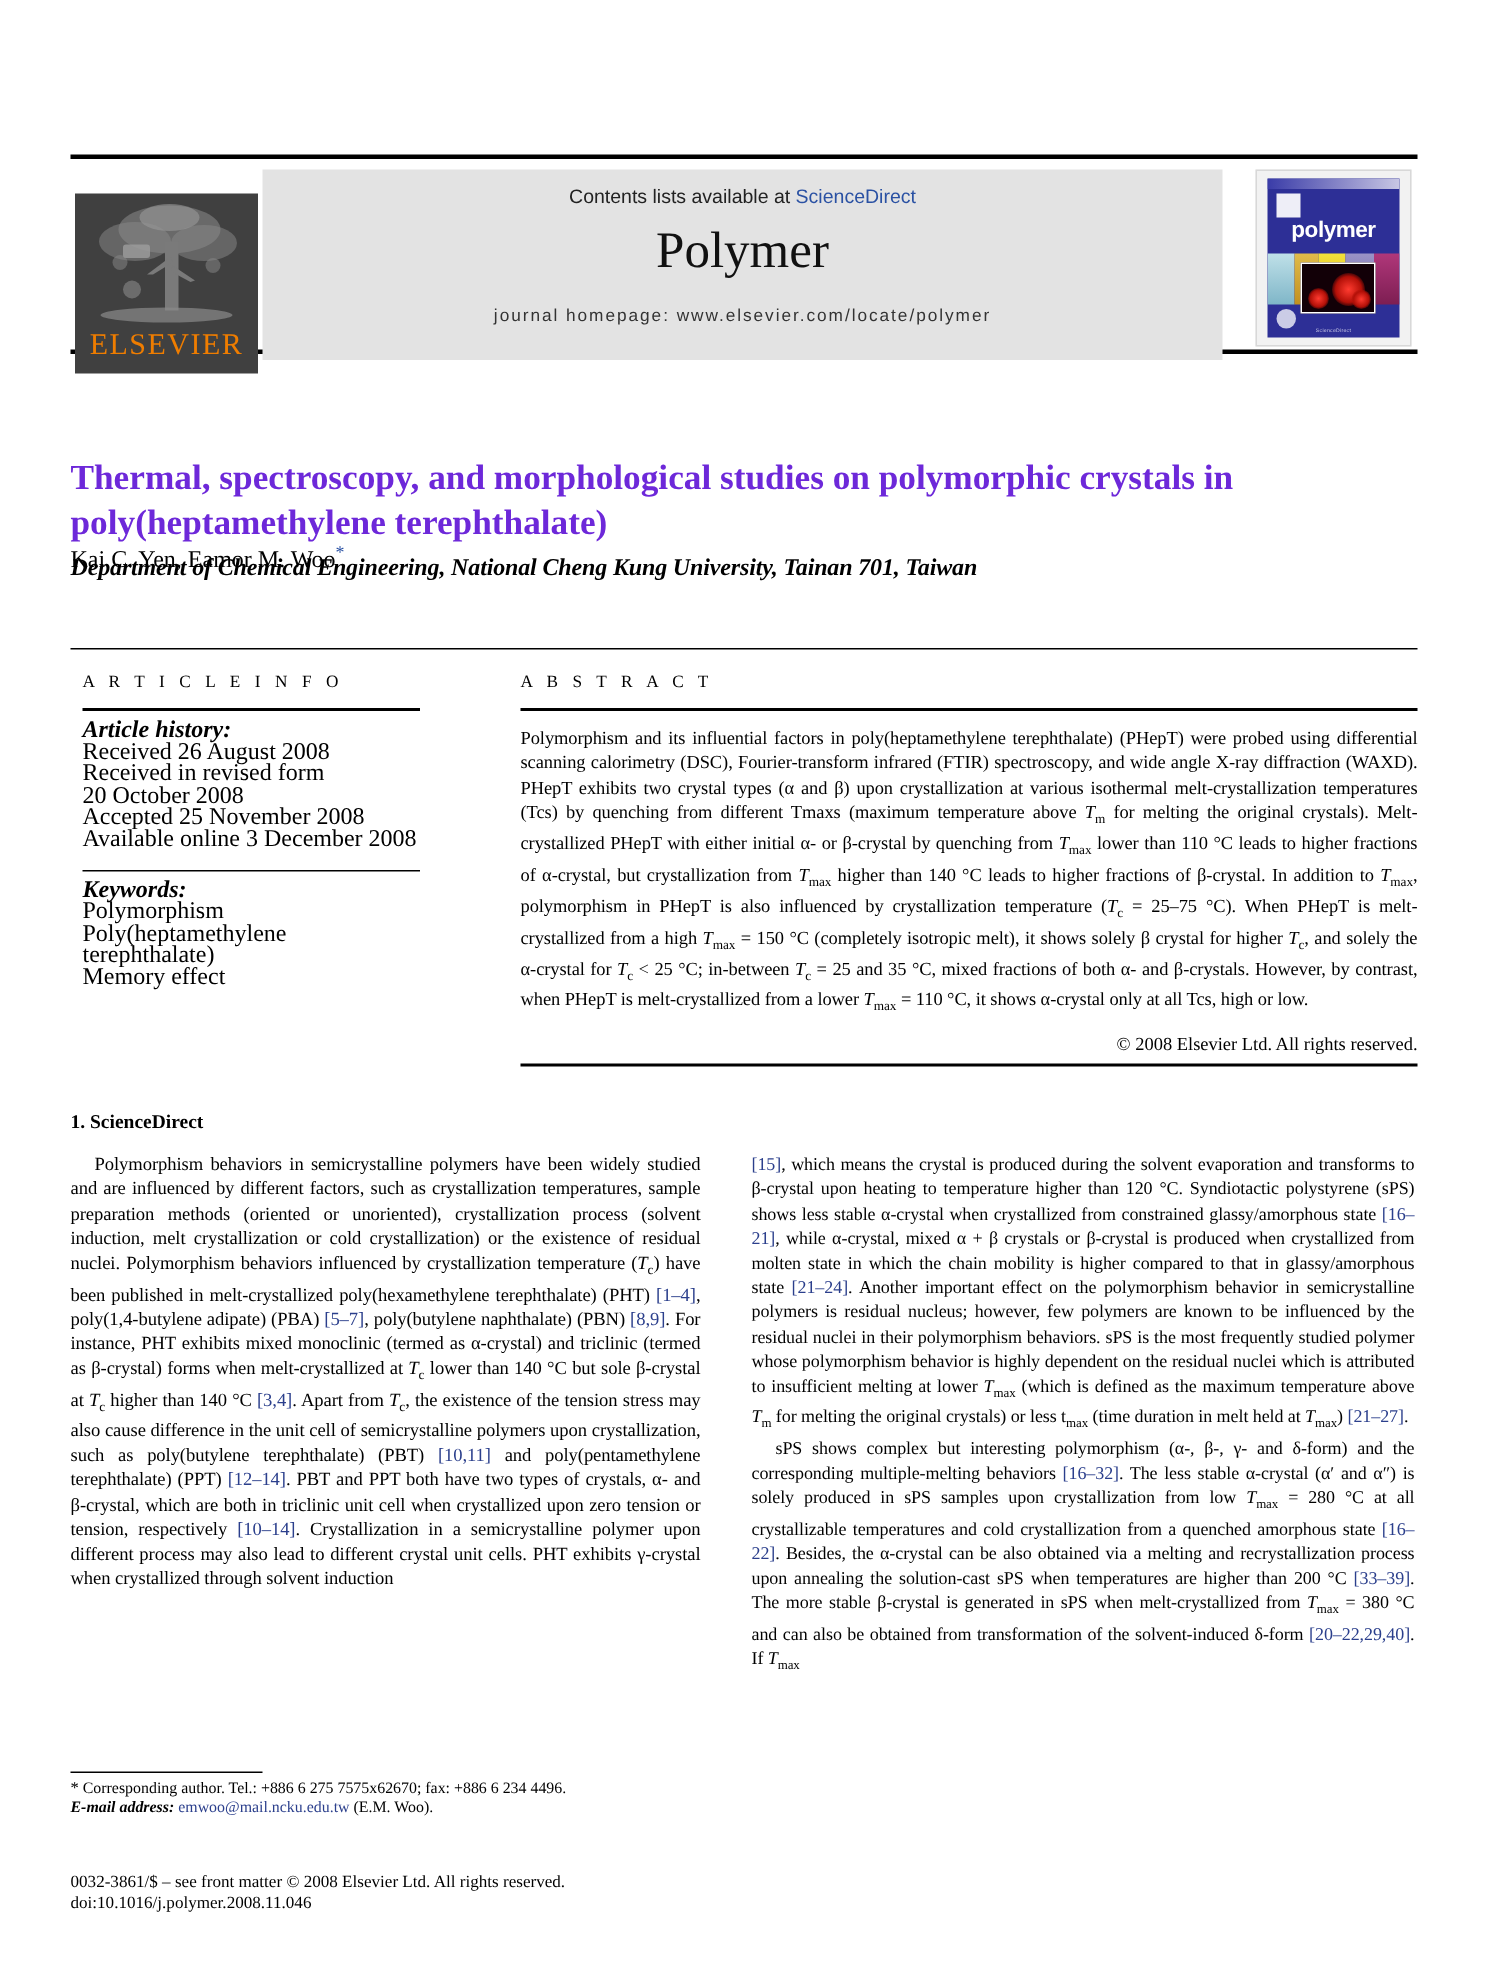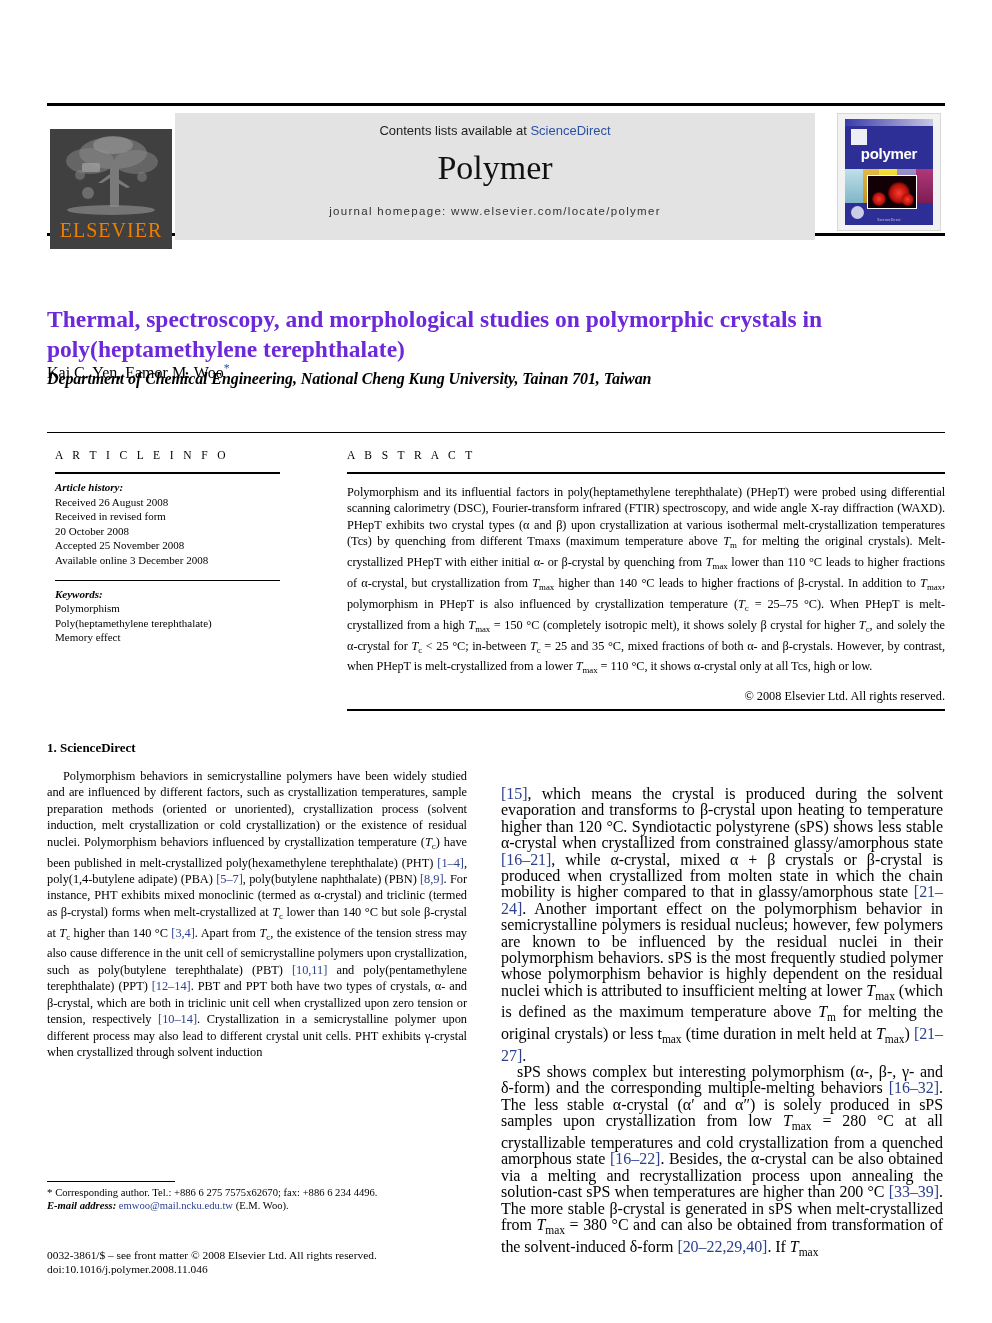--- a/index.html
+++ b/index.html
@@ -237,21 +237,21 @@
     font-family: "Liberation Serif", serif;
     font-size: 11.5px;
     font-weight: normal;
     letter-spacing: 3.4px;
   }
   .rule-thick {
     border-top: 2px solid #000;
     margin-top: 11px;
   }
   .info-block {
-    font-size: 11px;
+    font-size: 16px;
     line-height: 14.6px;
     padding-top: 6px;
     font-family: Liberation Serif, serif;
   }
   .info-block .hdr {
     font-style: italic;
     font-weight: bold;
   }
   .rule-thin {
     border-top: 1.4px solid #000;
@@ -291,25 +291,24 @@
     width: 420px;
     font-size: 12.4px;
     line-height: 16.4px;
     text-align: justify;
     letter-spacing: -.05px;
   }
   .col-right {
     position: absolute;
     left: 501px; top: 768px;
     width: 442px;
-    font-size: 16px;
+    font-size: 12px;
     line-height: 16.4px;
     text-align: justify;
     letter-spacing: -.05px;
-    margin-top: 18px;
   }
   .col-left p, .col-right p { margin: 0; text-indent: 16px; }
   .col-left p.noindent, .col-right p.noindent { text-indent: 0; }
   a.ref, .ref {
     color: #2b3f8c;
     text-decoration: none;
   }
 
   
   .footnote-rule {

